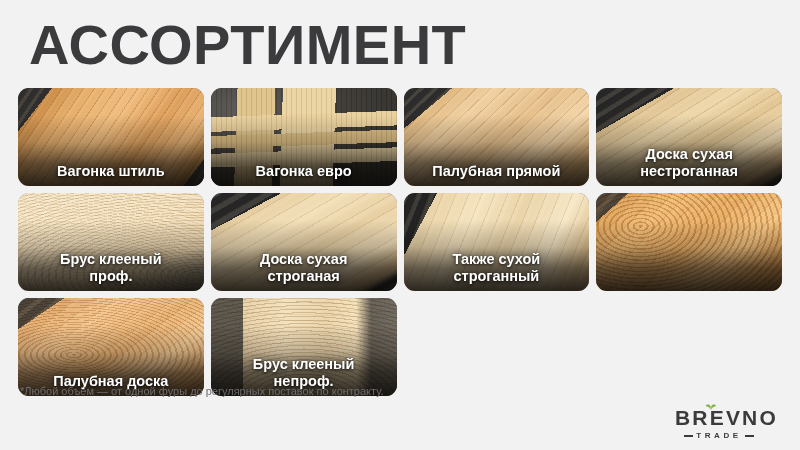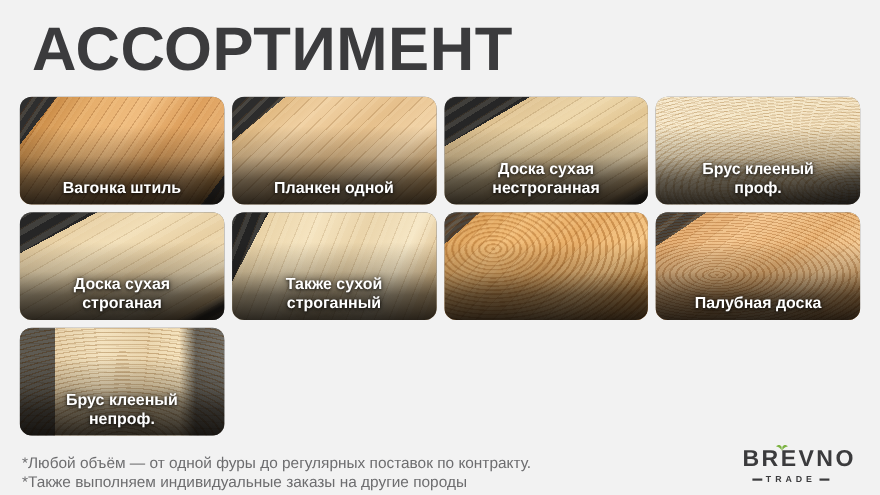--- a/index.html
+++ b/index.html
@@ -73,22 +73,22 @@
     line-height: 16.5px;
     font-weight: bold;
     text-shadow: 0 1px 3px rgba(0,0,0,0.85), 0 0 8px rgba(0,0,0,0.55);
     white-space: pre-line;
   }
 
   
   .footnotes {
     position: absolute;
     left: 20px;
-    top: 411px;
-    font-size: 14px;
+    top: 382px;
+    font-size: 11px;
     line-height: 18px;
     color: #6d6d6f;
   }
   .footnote { display: block; white-space: nowrap; }
 
   
   .logo {
     position: absolute;
     right: 22px;
     top: 406px;
@@ -296,25 +296,31 @@
 <div class="page-title">АССОРТИМЕНТ</div>
 
 <div class="grid">
 
   <div class="card w1">
     <div class="card-photo bg-base"></div>
     <div class="card-photo grain"></div>
     <div class="card-scrim"></div>
     <div class="card-label">Вагонка штиль</div>
   </div>
+  <div class="card w3">
+    <div class="card-photo bg-base"></div>
+    <div class="card-photo grain"></div>
+    <div class="card-scrim"></div>
+    <div class="card-label">Вагонка евро</div>
+  </div>
   <div class="card w4">
     <div class="card-photo bg-base"></div>
     <div class="card-photo grain"></div>
     <div class="card-scrim"></div>
-    <div class="card-label">Планкен одной</div>
+    <div class="card-label">Палубная прямой</div>
   </div>
 
   <div class="card w5">
     <div class="card-photo bg-base"></div>
     <div class="card-photo grain"></div>
     <div class="card-scrim"></div>
     <div class="card-label">Доска сухая
 нестроганная</div>
   </div>
   <div class="card w6">
@@ -354,21 +360,20 @@
     <div class="card-photo bg-base"></div>
     <div class="card-photo grain"></div>
     <div class="card-scrim"></div>
     <div class="card-label">Брус клееный
 непроф.</div>
   </div>
 </div>
 
 <div class="footnotes">
   <span class="footnote">*Любой объём — от одной фуры до регулярных поставок по контракту.</span>
-  <span class="footnote">*Также выполняем индивидуальные заказы на другие породы</span>
 </div>
 
 <div class="logo">
   <div class="logo-word">
     <span>BREVNO</span>
     <svg class="logo-sprout" viewBox="0 0 12 7">
       <path d="M5.6 7 C5.0 4.6 3.2 3.4 0.6 3.0 C2.0 1.0 4.4 1.2 5.6 3.4 Z" fill="#7cb342"></path>
       <path d="M6.2 7 C6.8 4.6 8.6 3.4 11.2 3.0 C9.8 1.0 7.4 1.2 6.2 3.4 Z" fill="#7cb342"></path>
     </svg>
   </div>

